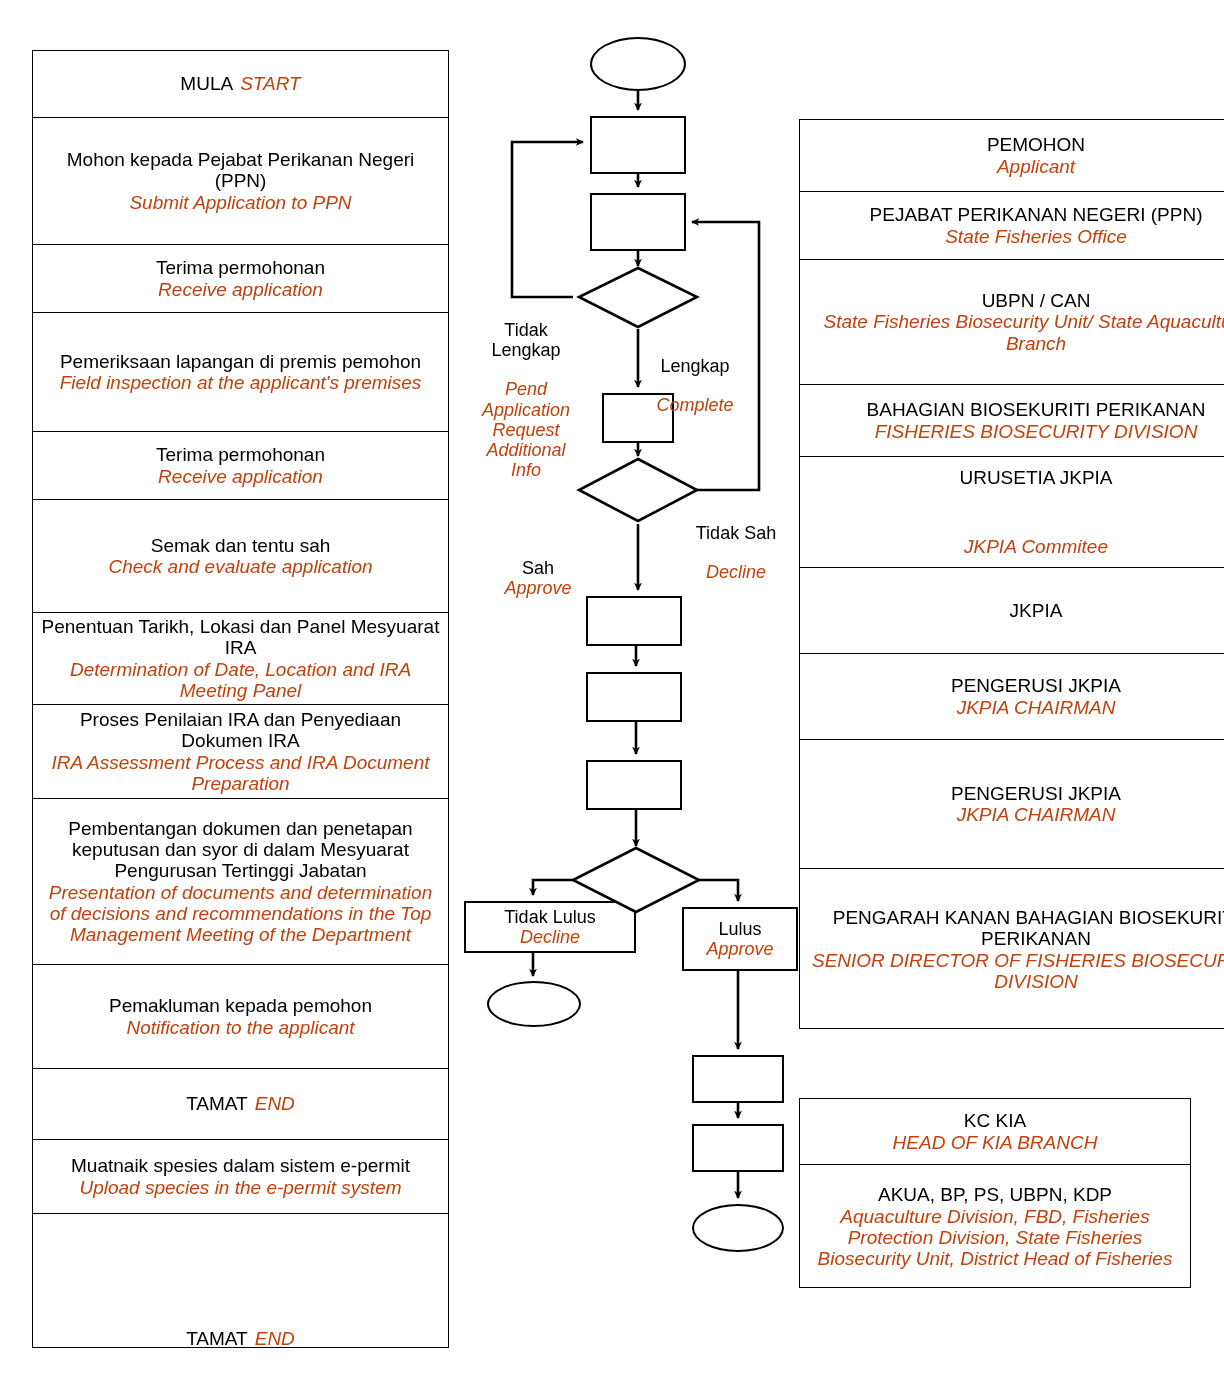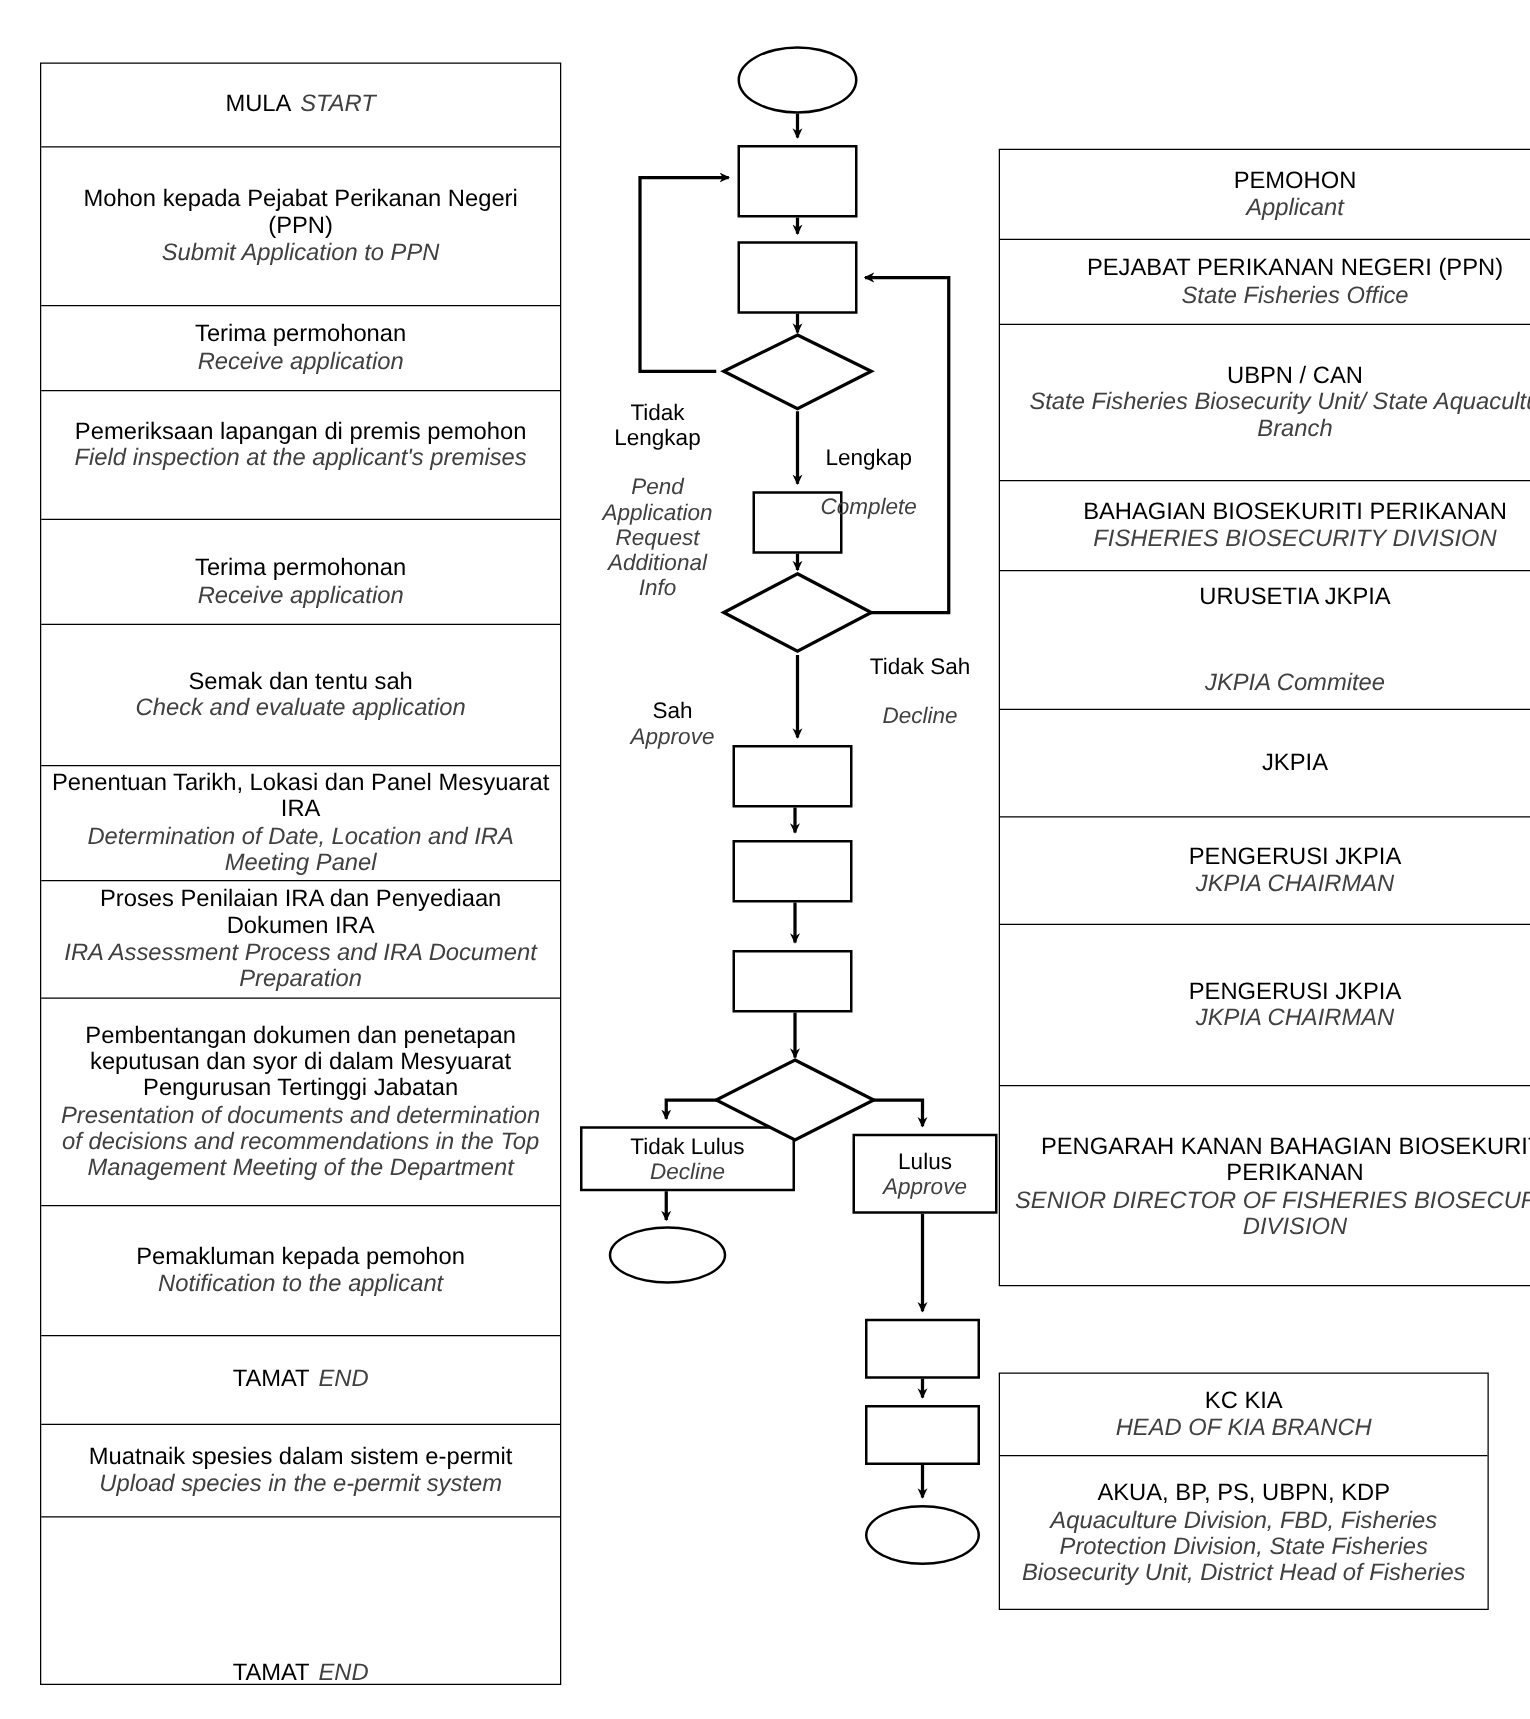--- a/index.html
+++ b/index.html
@@ -24,21 +24,21 @@
     padding:2px 6px;
   }
   .cell.last{border-bottom:none;}
   .ms{
     color:#000;
     font-size:19px;
     line-height:1.12;
     white-space:pre-line;
   }
   .en{
-    color:#404040;
+    color:#c2410c;
     font-style:italic;
     font-size:19px;
     line-height:1.12;
     white-space:pre-line;
   }
   .inline-row{display:flex;gap:7px;align-items:baseline;justify-content:center;}
 
   
   .shape{position:absolute;box-sizing:border-box;}
   .proc{border:2.2px solid #000;background:#fff;}
@@ -77,21 +77,21 @@
         </div>
       </div>
       <div class="cell" style="top: 67px; height: 127px;">
         <div class="ms">Mohon kepada Pejabat Perikanan Negeri (PPN)</div>
         <div class="en">Submit Application to PPN</div>
       </div>
       <div class="cell" style="top: 194px; height: 68px;">
         <div class="ms">Terima permohonan</div>
         <div class="en">Receive application</div>
       </div>
-      <div class="cell" style="top: 246px; height: 119px; text-align: right;">
+      <div class="cell" style="top: 262px; height: 119px; text-align: right;">
         <div class="ms">Pemeriksaan lapangan di premis pemohon</div>
         <div class="en">Field inspection at the applicant's premises</div>
       </div>
       <div class="cell" style="top: 381px; height: 68px;">
         <div class="ms">Terima permohonan</div>
         <div class="en">Receive application</div>
       </div>
       <div class="cell" style="top: 449px; height: 113px;">
         <div class="ms">Semak dan tentu sah</div>
         <div class="en">Check and evaluate application</div>

